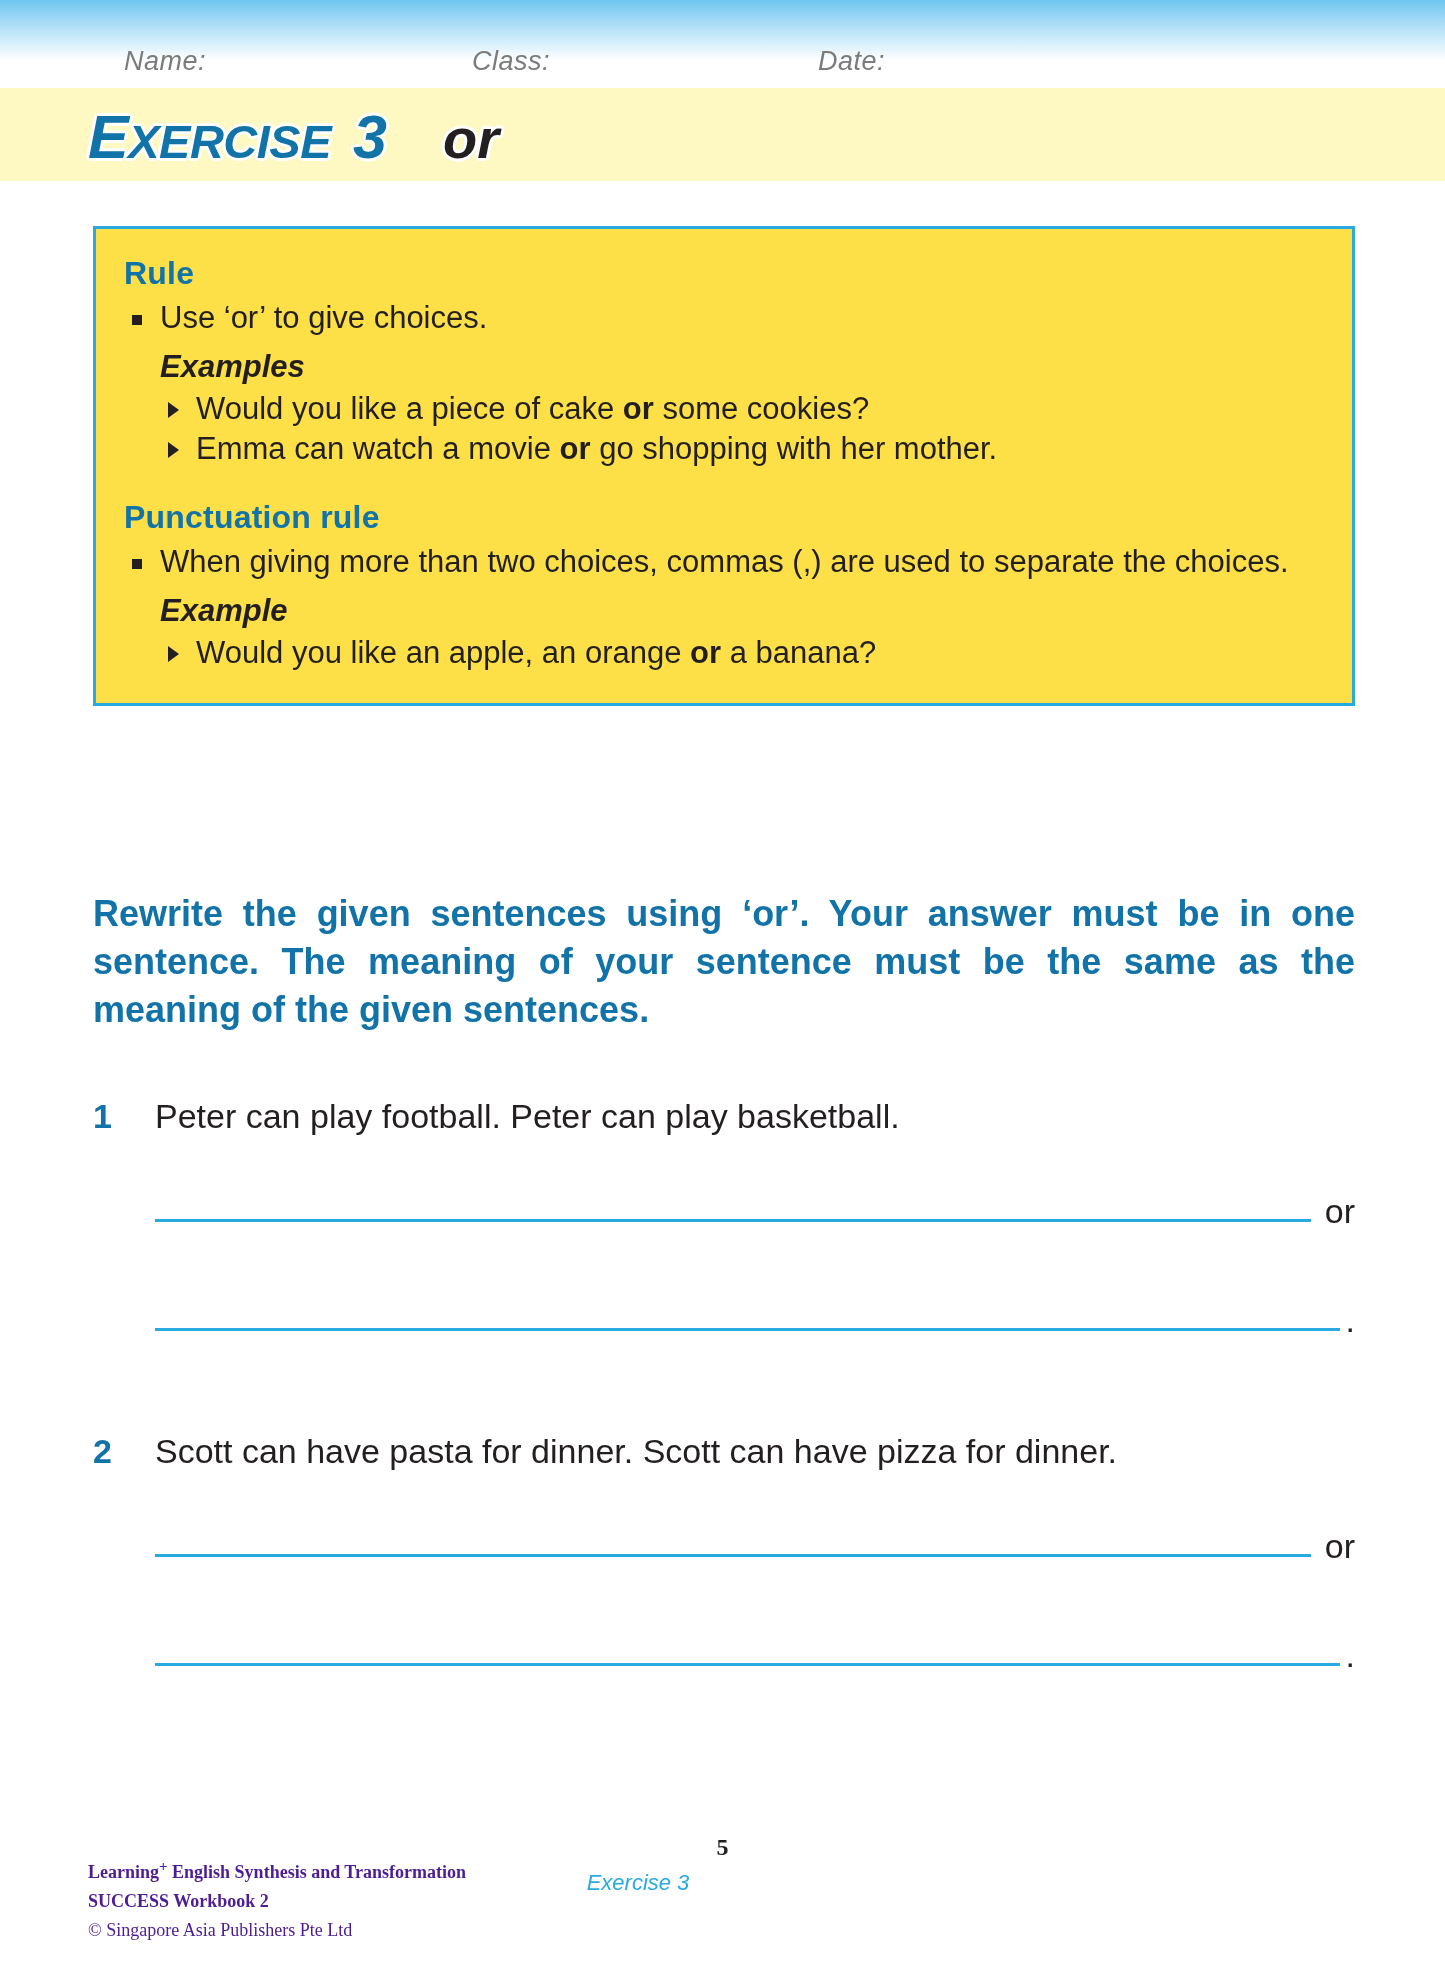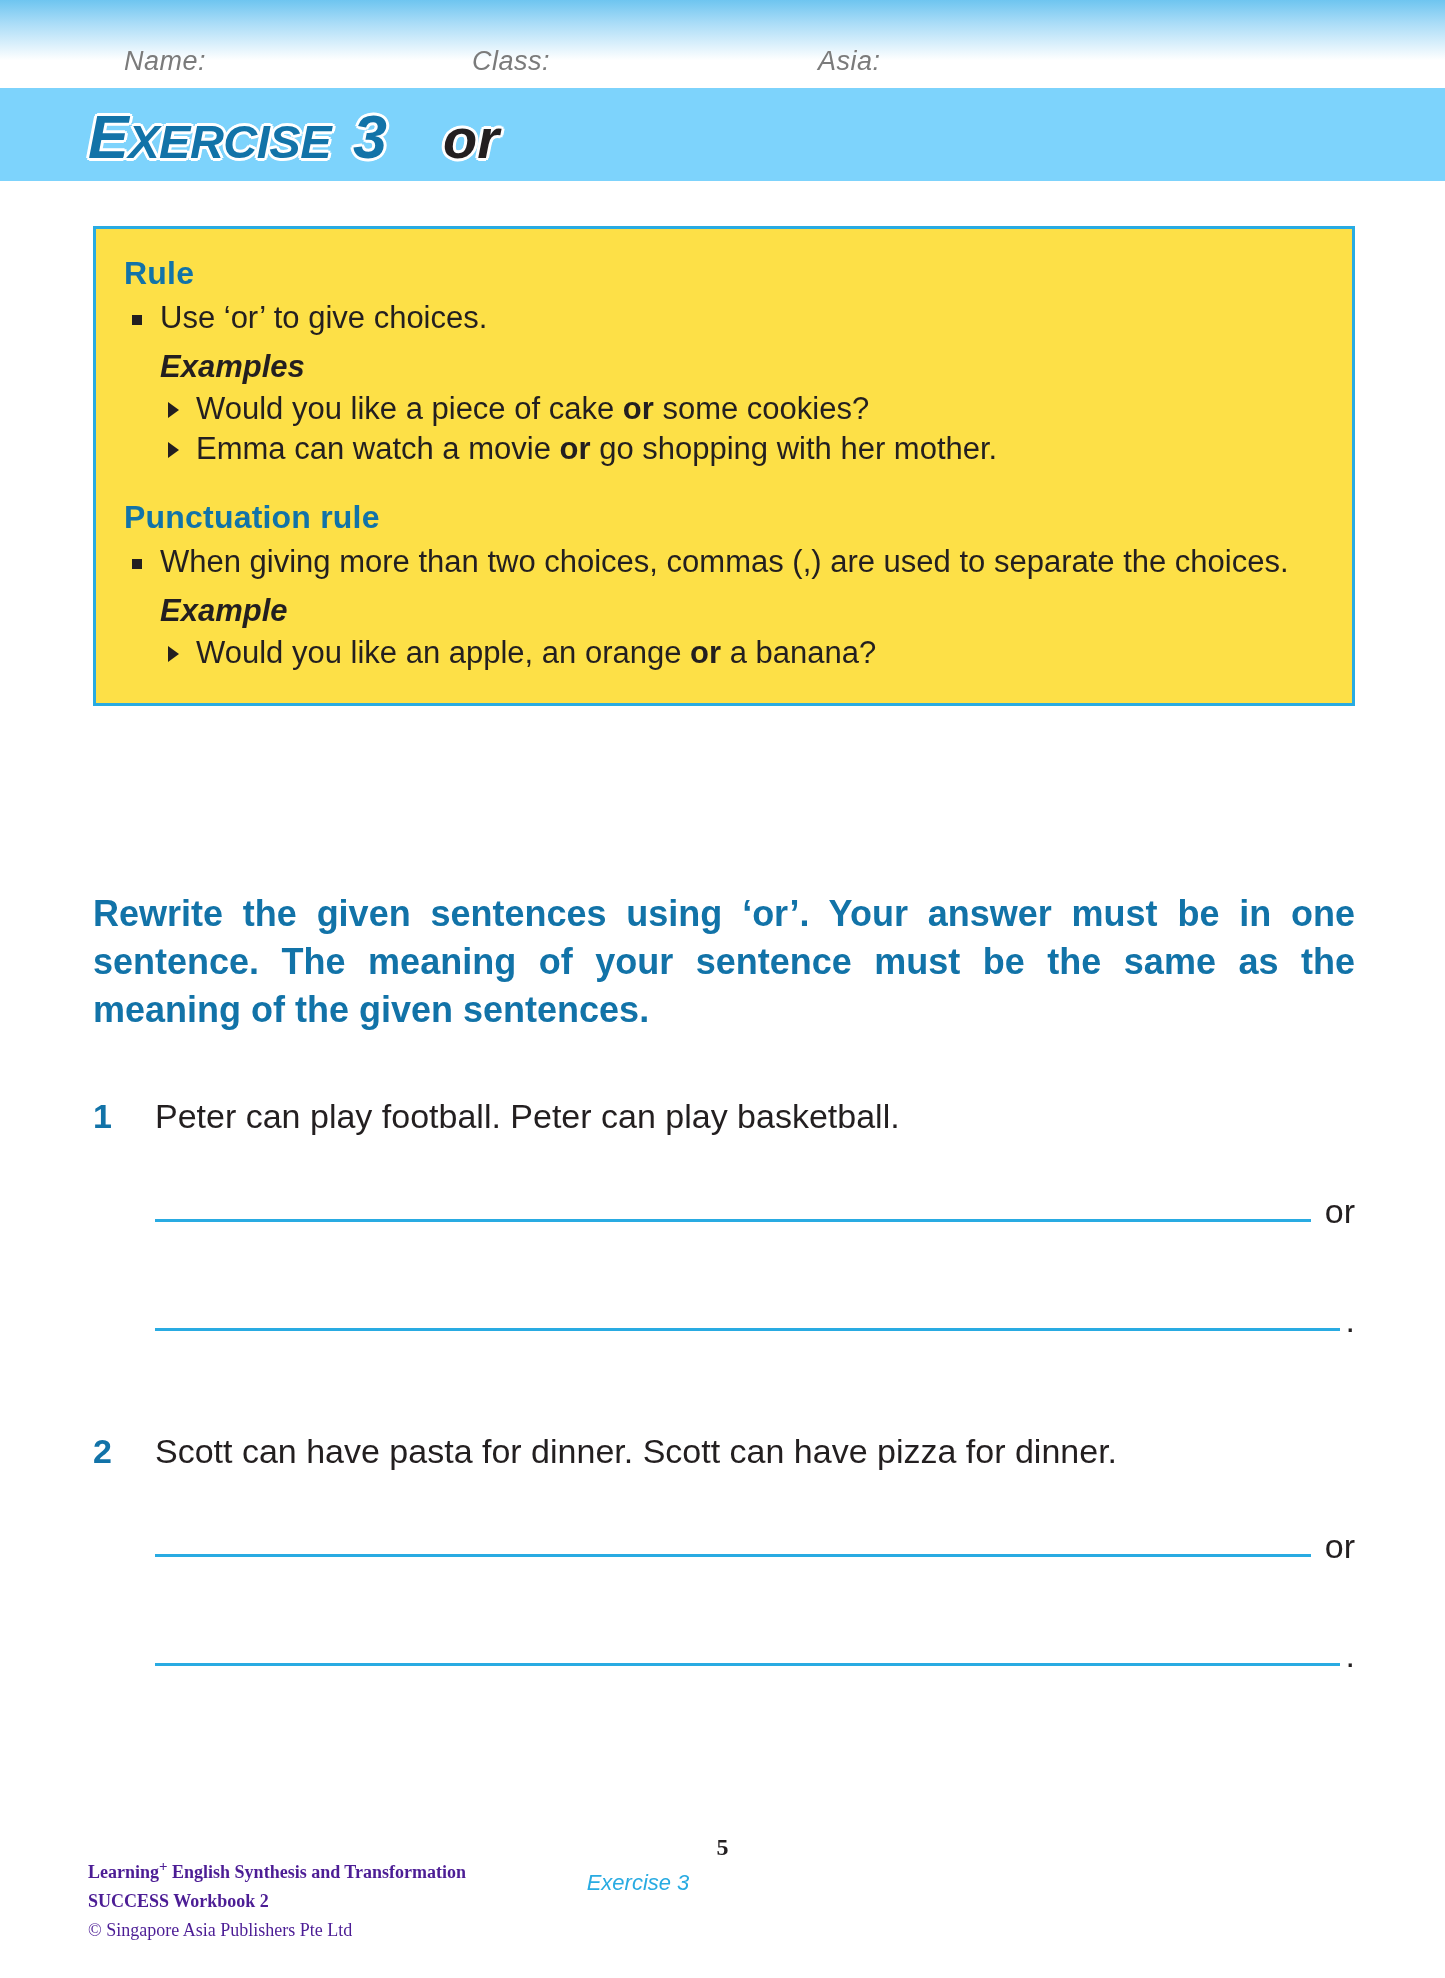--- a/index.html
+++ b/index.html
@@ -40,21 +40,21 @@
   .field.name  { left: 108px; }
   .field.class { left: 456px; }
   .field.date  { left: 802px; }
 
   
   .banner {
     position: absolute;
     left: 0; top: 88px;
     width: 1445px;
     height: 93px;
-    background: #7dd3fc;
+    background: #fef9c3;
   }
   .banner-inner {
     position: absolute;
     left: 88px; top: 14px;
     display: flex;
     align-items: baseline;
   }
   .ex-word {
     font-family: "Liberation Sans", sans-serif;
     font-weight: bold;
@@ -279,21 +279,21 @@
     color: #29abe2;
   }
 </style>
 </head>
 <body>
 
 <div class="topstrip"></div>
 <div class="fieldrow">
   <span class="field name">Name:</span>
   <span class="field class">Class:</span>
-  <span class="field date">Asia:</span>
+  <span class="field date">Date:</span>
 </div>
 
 <div class="banner">
   <div class="banner-inner">
     <span class="ex-word"><span class="cap">E</span><span>XERCISE</span></span>
     <span class="ex-num">3</span>
     <span class="ex-topic">or</span>
   </div>
 </div>
 

